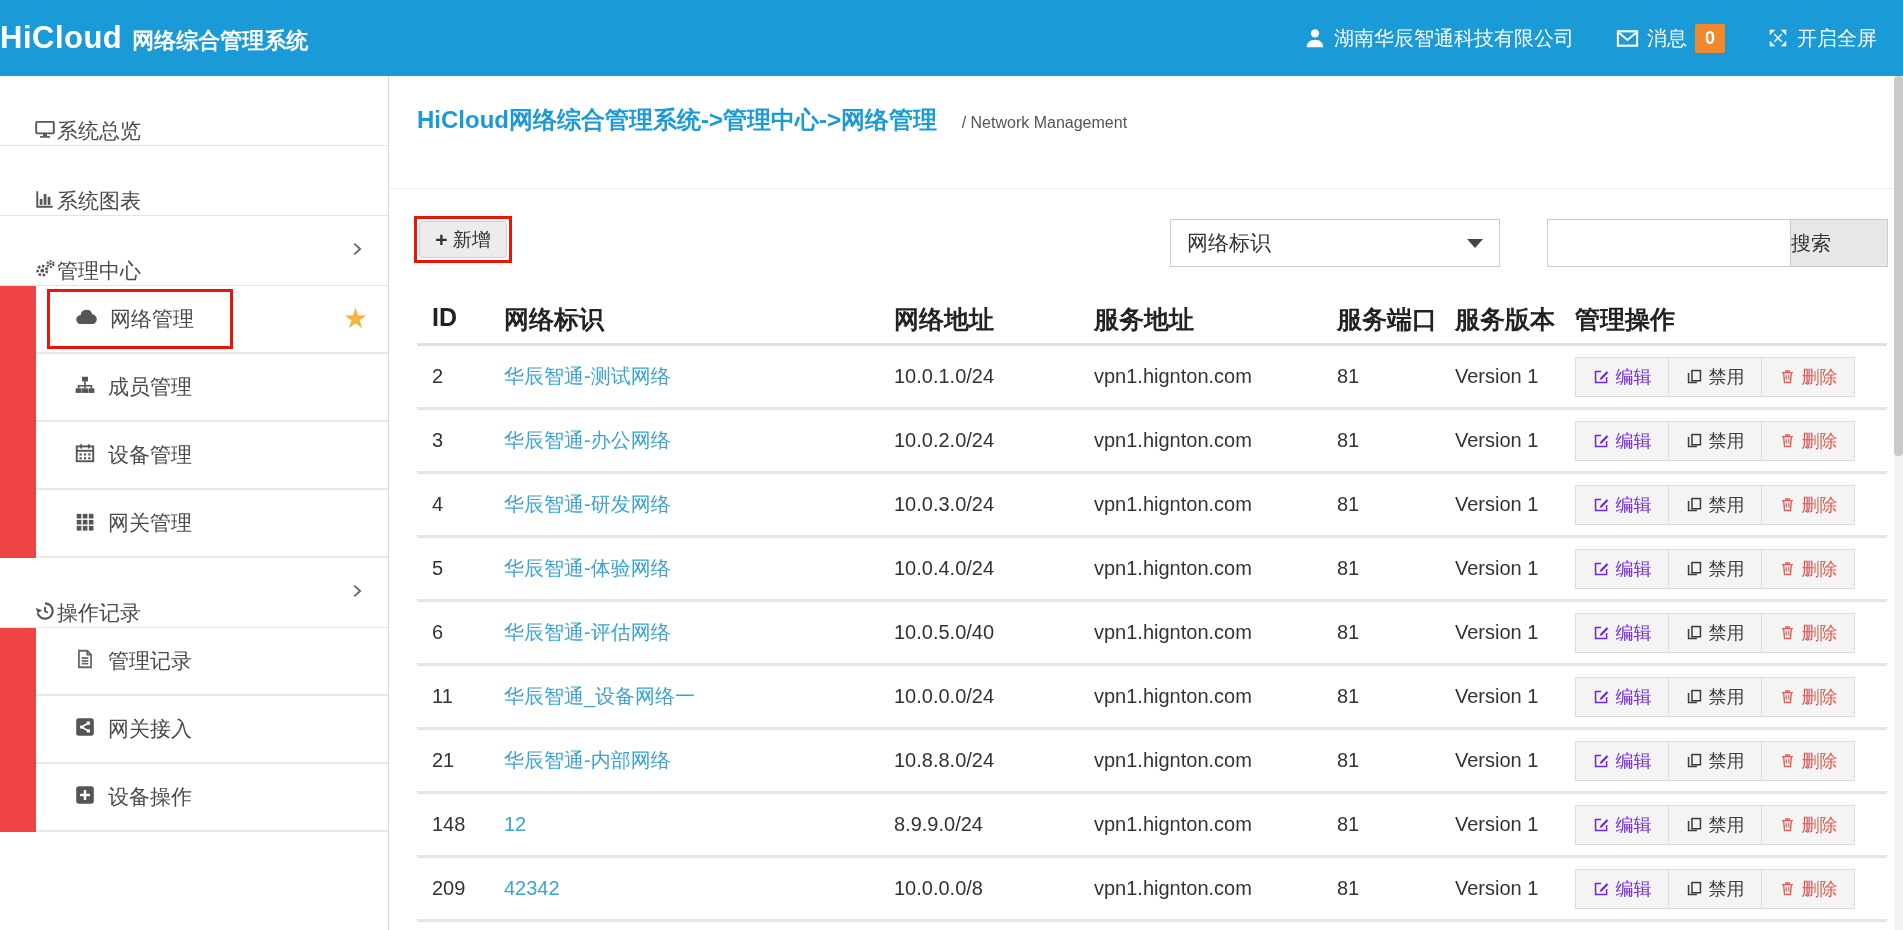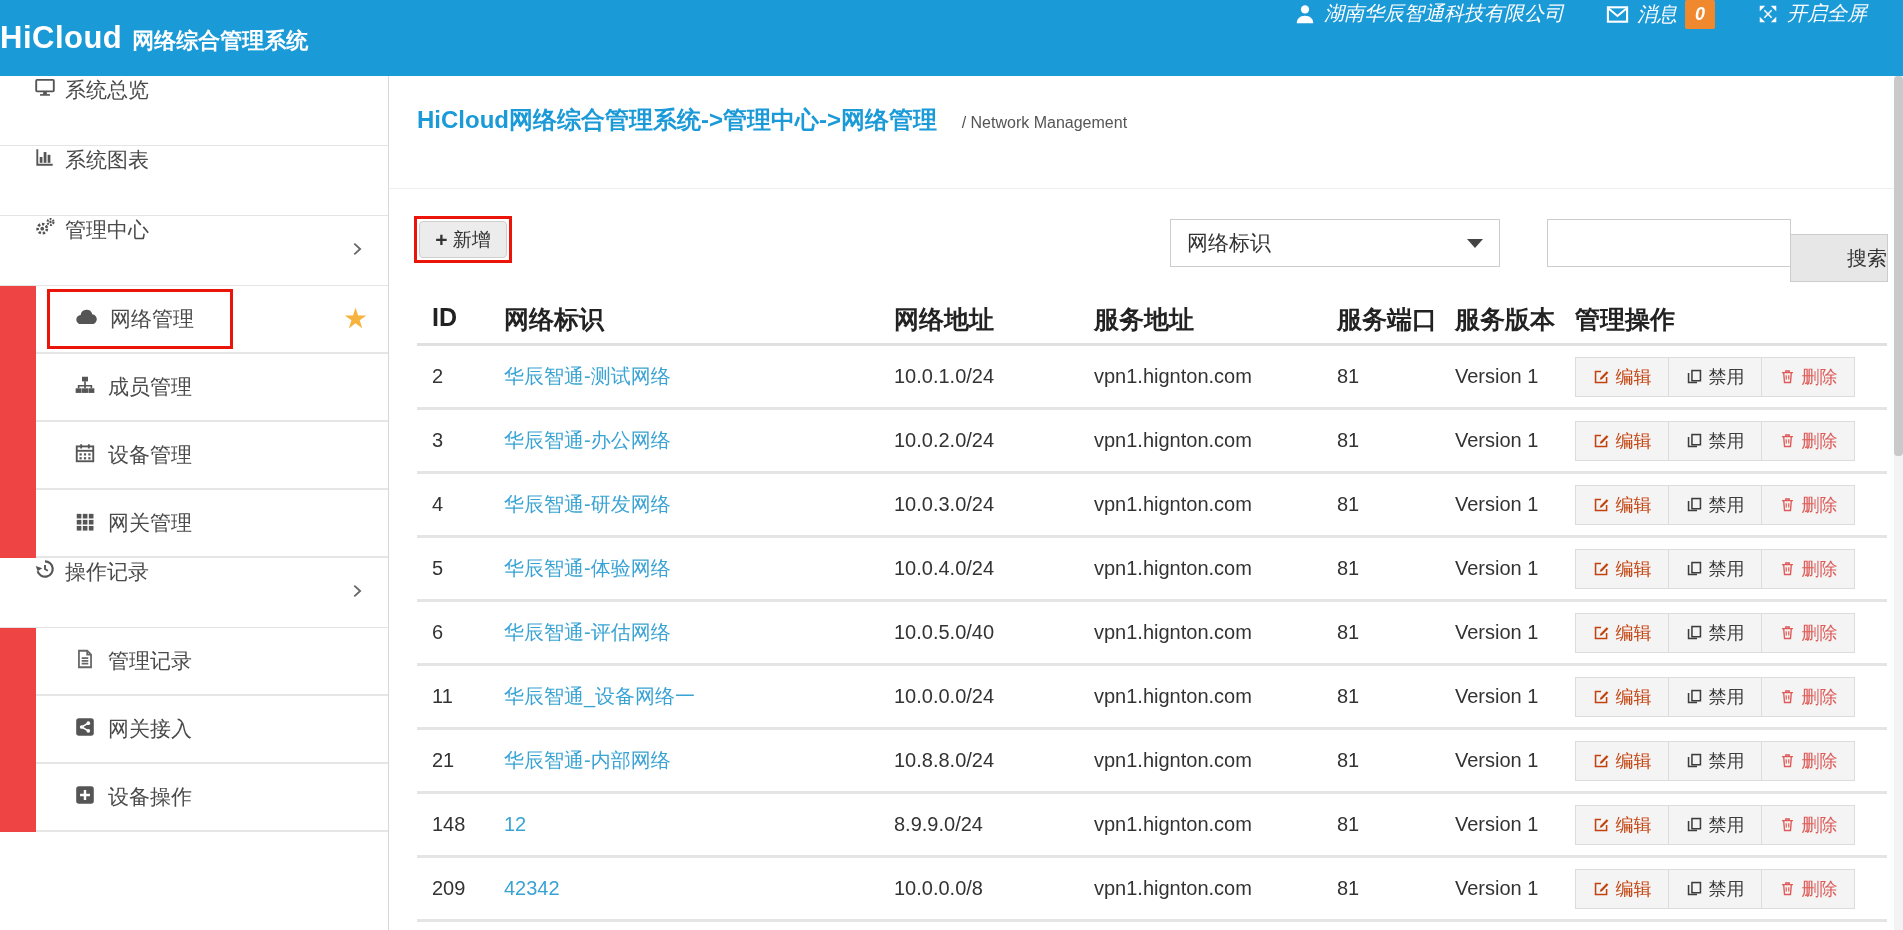--- a/index.html
+++ b/index.html
@@ -5,30 +5,30 @@
   * { margin:0; padding:0; box-sizing:border-box; }
   html,body { width:1903px; height:930px; overflow:hidden; background:#fff;
     font-family:"Liberation Sans","DejaVu Sans",sans-serif; }
 
   
   .hdr { position:absolute; left:0; top:0; width:1903px; height:76px; background:#1b9ad8;
          display:flex; align-items:center; color:#fff; }
   .brand { display:flex; align-items:baseline; }
   .brand-main { font-size:31px; font-weight:bold; letter-spacing:0.5px; }
   .brand-sub  { font-size:22px; font-weight:bold; margin-left:10px; }
-  .hdr-right { position:absolute; right:36px; top:0; height:76px; display:flex; align-items:flex-start; gap:42px;font-style:italic; }
+  .hdr-right { position:absolute; right:26px; top:0; height:76px; display:flex; align-items:center; gap:42px; }
   .hdr-item { display:flex; align-items:center; gap:8px; font-size:20px; cursor:pointer; }
   .hdr-item svg { display:block; }
   .badge { background:#f0882e; color:#fff; font-size:18px; font-weight:bold; min-width:30px; height:29px;
            display:flex; align-items:center; justify-content:center; border-radius:2px; padding:0 7px; }
 
   
   .sidebar { position:absolute; left:0; top:76px; width:389px; height:854px; background:#fff;
              border-right:1px solid #d8d8d8; }
-  .side-item { height:70px; display:flex; align-items:flex-start; padding-left:34px; gap:9px;
+  .side-item { height:70px; display:flex; align-items:flex-end; padding-left:34px; gap:1px;
                font-size:21px; color:#4a4a4a; border-bottom:1px solid #e4e4e4; position:relative;
                background:#fff; cursor:pointer; }
   .subwrap { background:#ef4444; }
   .side-sub { height:68px; margin-left:36px; background:#fff; display:flex; align-items:center;
               padding-left:38px; gap:12px; font-size:21px; color:#4a4a4a;
               border-bottom:2px solid #e6e6e6; position:relative; cursor:pointer; }
   .chev { position:absolute; right:22px; top:50%; transform:translateY(-50%); }
   .star { position:absolute; right:20px; top:50%; transform:translateY(-50%);
           color:#f6b33d; font-size:28px; line-height:1; }
   .side-item svg, .side-sub svg { flex:0 0 auto; }
@@ -44,36 +44,36 @@
   .btn-add .plus { font-weight:bold; font-size:21px; }
   .dd { position:absolute; left:1170px; top:219px; width:330px; height:48px; border:1px solid #ccc;
         background:#fff; display:flex; align-items:center; padding:0 16px; font-size:21px; color:#333;
         cursor:pointer; }
   .dd .caret { margin-left:auto; width:0; height:0; border-left:8px solid transparent;
                border-right:8px solid transparent; border-top:9px solid #444; }
   .search-input { position:absolute; left:1547px; top:219px; width:244px; height:48px;
                   border:1px solid #ccc; background:#fff; font-size:20px; padding:0 12px; outline:none; }
   .btn-search { position:absolute; left:1790px; top:219px; width:98px; height:48px; background:#e7e7e7;
                 border:1px solid #ccc; font-size:20px; color:#333; display:flex; align-items:center;
-                justify-content:flex-end; cursor:pointer;margin-top:15px; }
+                justify-content:flex-start; cursor:pointer; }
 
   
   .table { position:absolute; left:417px; top:303px; width:1470px; }
   .thead { display:flex; height:43px; border-bottom:3px solid #e0e0e0;
            font-weight:bold; font-size:25px; color:#222; padding-left:15px; }
   .trow { display:flex; align-items:center; height:64px; border-bottom:3px solid #e5e5e5;
           font-size:20px; color:#333; padding-left:15px; }
   .c-id { width:72px; } .c-name { width:390px; } .c-net { width:200px; } .c-svc { width:205px; }
   .c-port { width:118px;margin-left:38px; } .c-ver { width:120px; } .c-act { flex:1; }
   .lnk { color:#39a3d4; text-decoration:none; cursor:pointer; }
   .bgroup { display:inline-flex; }
   .act-btn { width:94px; height:40px; background:#f4f4f4; border:1px solid #dcdcdc; display:flex;
              align-items:center; justify-content:center; gap:6px; font-size:18px; cursor:pointer; }
   .act-btn + .act-btn { margin-left:-1px; }
-  .b-edit { color:#c2410c; } .b-disable { color:#3c3c3c; } .b-delete { color:#dd5a57; }
+  .b-edit { color:#6d28d9; } .b-disable { color:#3c3c3c; } .b-delete { color:#dd5a57; }
 
   
   .anno { position:absolute; border:3px solid #ea1409; pointer-events:none; }
   .anno1 { left:47px; top:289px; width:186px; height:60px; }
   .anno2 { left:414px; top:216px; width:98px; height:47px; }
   .vscroll { position:absolute; right:0; top:76px; width:9px; height:854px; background:#f3f3f3; }
   .vthumb { position:absolute; right:0; top:0; width:9px; height:380px; background:#c9c9c9; border-radius:4px; }
 </style>
 </head>
 <body>

